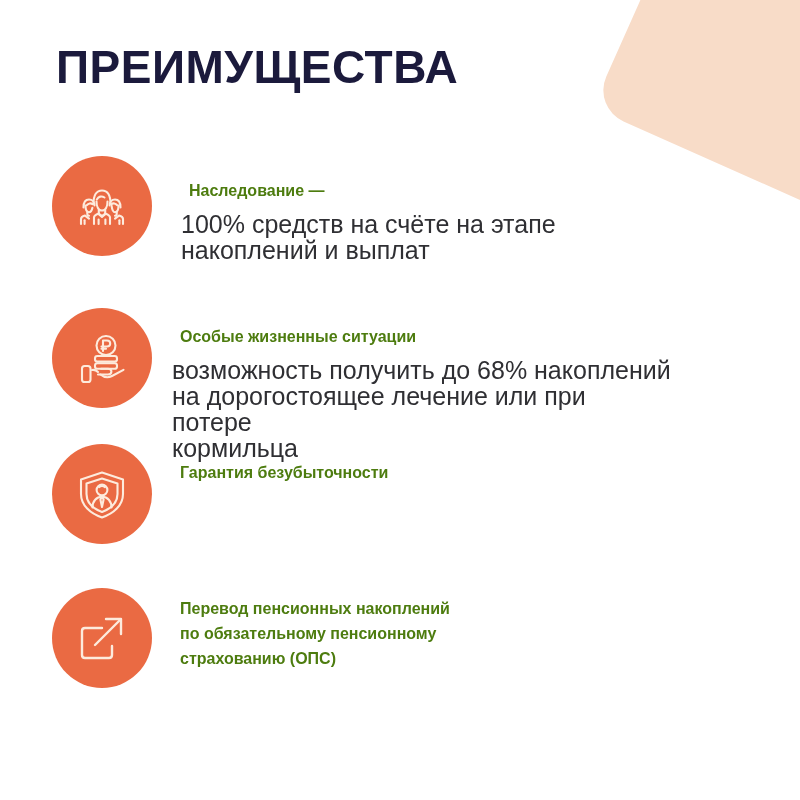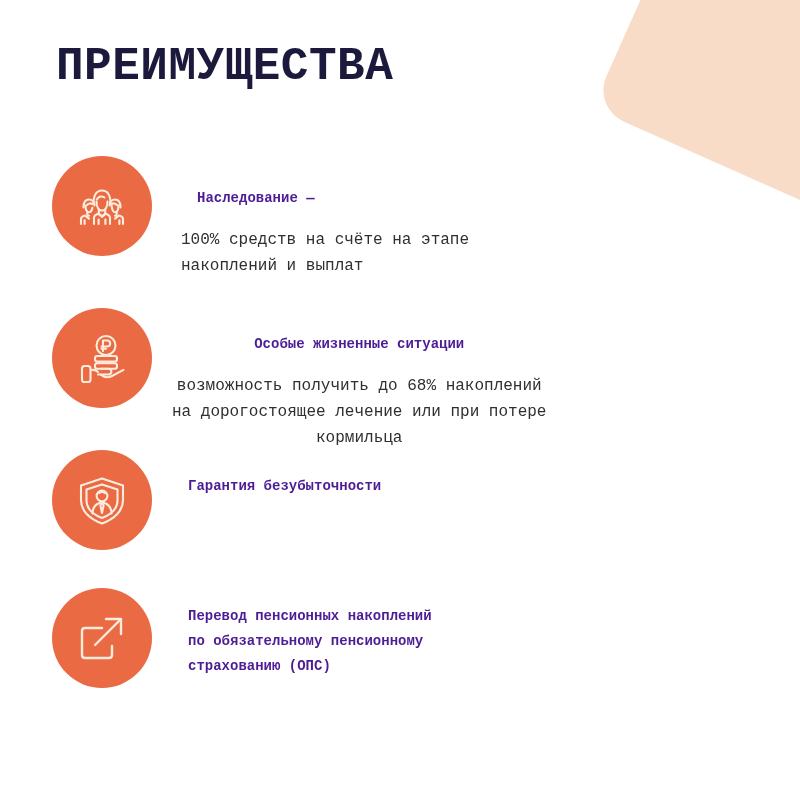--- a/index.html
+++ b/index.html
@@ -12,21 +12,20 @@
     background: #ffffff;
     font-family: "Liberation Sans", "DejaVu Sans", sans-serif;
     overflow: hidden;
   }
   .poster {
     position: relative;
     width: 800px;
     height: 800px;
     background: #ffffff;
     overflow: hidden;
-    font-family: Liberation Mono, monospace;
   }
 
   
   .deco-shape {
     position: absolute;
     top: -210px;
     left: 660px;
     width: 320px;
     height: 400px;
     background: #F8DCC8;
@@ -58,21 +57,21 @@
   }
 
   .benefit-row {
     position: absolute;
     left: 0;
     display: flex;
     align-items: flex-start;
   }
   .benefit-row.row-1 { top: 6px; }
   .benefit-row.row-2 { top: 158px; }
-  .benefit-row.row-3 { top: 300px; }
+  .benefit-row.row-3 { top: 294px; }
   .benefit-row.row-4 { top: 438px; justify-content: flex-end; }
 
   .icon-badge {
     flex: 0 0 auto;
     margin-left: 52px;
     width: 100px;
     height: 100px;
     border-radius: 50%;
     background: #EA6A43;
     display: flex;
@@ -87,37 +86,37 @@
     flex: 1 1 auto;
     padding-left: 20px;
     padding-right: 24px;
     max-width: 500px;
   }
   .benefit-row.row-1 .benefit-text { padding-left: 29px; }
   .benefit-row.row-1 .benefit-body,
   .benefit-row.row-1 .benefit-heading { }
 
   .benefit-heading {
-    margin: 16px;
-    font-size: 14px;
+    margin: 8px;
+    font-size: 16px;
     line-height: 25px;
     font-weight: bold;
-    color: #4c1d95;
+    color: #4d7c0f;
     white-space: pre-line;
   }
   .benefit-body {
     margin: 0;
-    font-size: 16px;
+    font-size: 25px;
     line-height: 26px;
     font-weight: normal;
     color: #2F2F33;
     white-space: pre-line;
   }
   .row-1 .benefit-text { padding-top: 14px; }
-  .row-2 .benefit-text { padding-top: 8px; text-align: center; }
+  .row-2 .benefit-text { padding-top: 8px; }
   .row-3 .benefit-text { padding-top: 8px; }
   .row-4 .benefit-text { padding-top: 0px; }
 </style>
 </head>
 <body>
 
 <div class="poster">
 
   <div class="deco-shape"></div>
 

